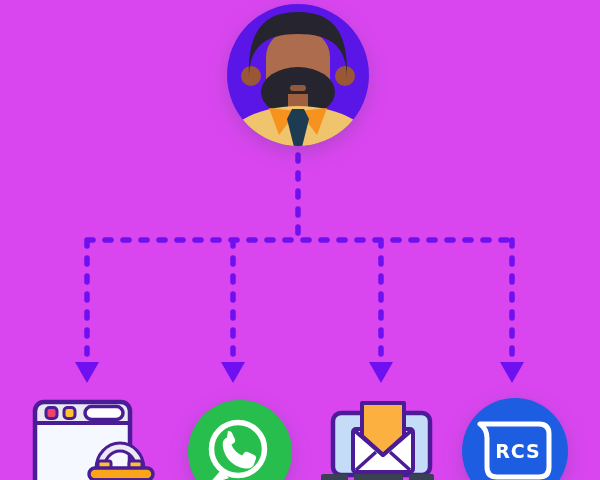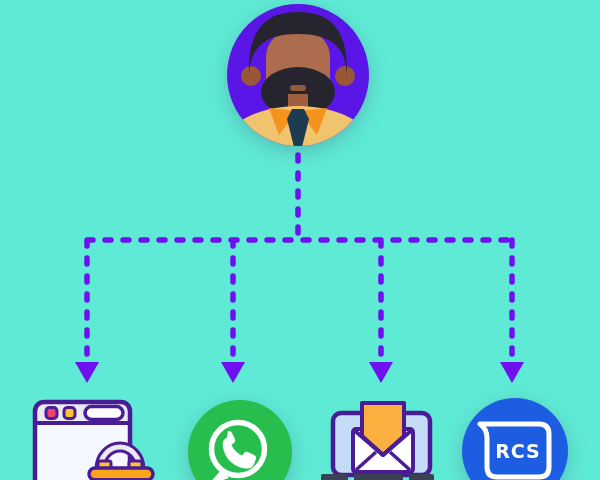--- a/index.html
+++ b/index.html
@@ -1,16 +1,16 @@
 <!DOCTYPE html>
 <html><head>
 <meta charset="utf-8">
 <style>
   html,body{margin:0;padding:0;background:#ffffff;}
-  .stage{position:relative;width:600px;height:480px;overflow:hidden;background:#5eead4;
+  .stage{position:relative;width:600px;height:480px;overflow:hidden;background:#d946ef;
          font-family:"DejaVu Sans","Liberation Sans",sans-serif;}
   svg{display:block;}
   .soft-shadow{filter:drop-shadow(0 6px 9px rgba(70,60,110,0.25));}
   .rcs-label{font-family:"DejaVu Sans","Liberation Sans",sans-serif;font-weight:bold;
              font-size:19px;letter-spacing:1px;fill:#ffffff;}
 </style>
 </head>
 <body>
 
 <div class="stage">

